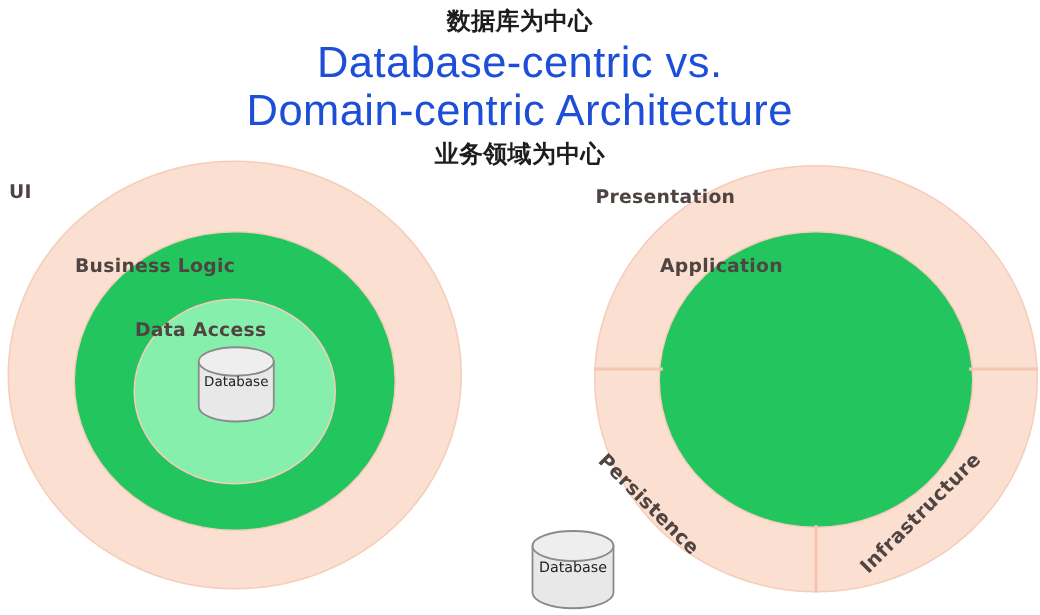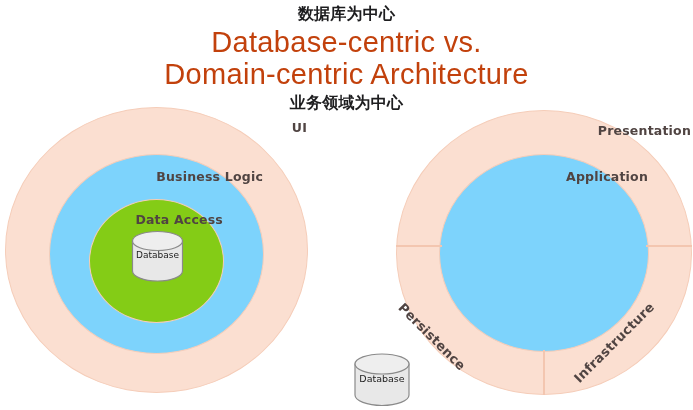--- a/index.html
+++ b/index.html
@@ -29,44 +29,44 @@
     color: #1d1d1f;
     line-height: 1.25;
     letter-spacing: 0.2px;
   }
   #cn-top { margin-top: 4px; }
   #cn-bottom { margin-top: 2px; text-align: center; }
   .title-main {
     font-family: "Liberation Sans", "DejaVu Sans", sans-serif;
     font-size: 29px;
     font-weight: 300;
-    color: #c2410c;
+    color: #1d4ed8;
     line-height: 1.12;
     letter-spacing: 0.3px;
     margin-top: 2px;
   }
   .title-line { display: block; white-space: nowrap; }
 
   
   .diagram { position: absolute; }
 
   .ring {
     position: absolute;
     border-radius: 50%;
     background: #fbdfd1;
     border: 1px solid #f5cdb9;
   }
   .ring.outer { background: #fbdfd1; }
-  .ring.mid   { background: #7dd3fc; text-decoration: underline; }
-  .ring.inner { background: #84cc16; }
+  .ring.mid   { background: #22c55e; text-decoration: underline; }
+  .ring.inner { background: #86efac; }
 
   .ring-label {
     position: absolute;
     left: 0; right: 0;
-    text-align: right;
+    text-align: left;
     font-family: "DejaVu Sans", "Liberation Sans", sans-serif;
     font-size: 12.5px;
     font-weight: 700;
     color: #504442;
     letter-spacing: 0.2px;
     white-space: nowrap;
   }
 
   
   .divider {

